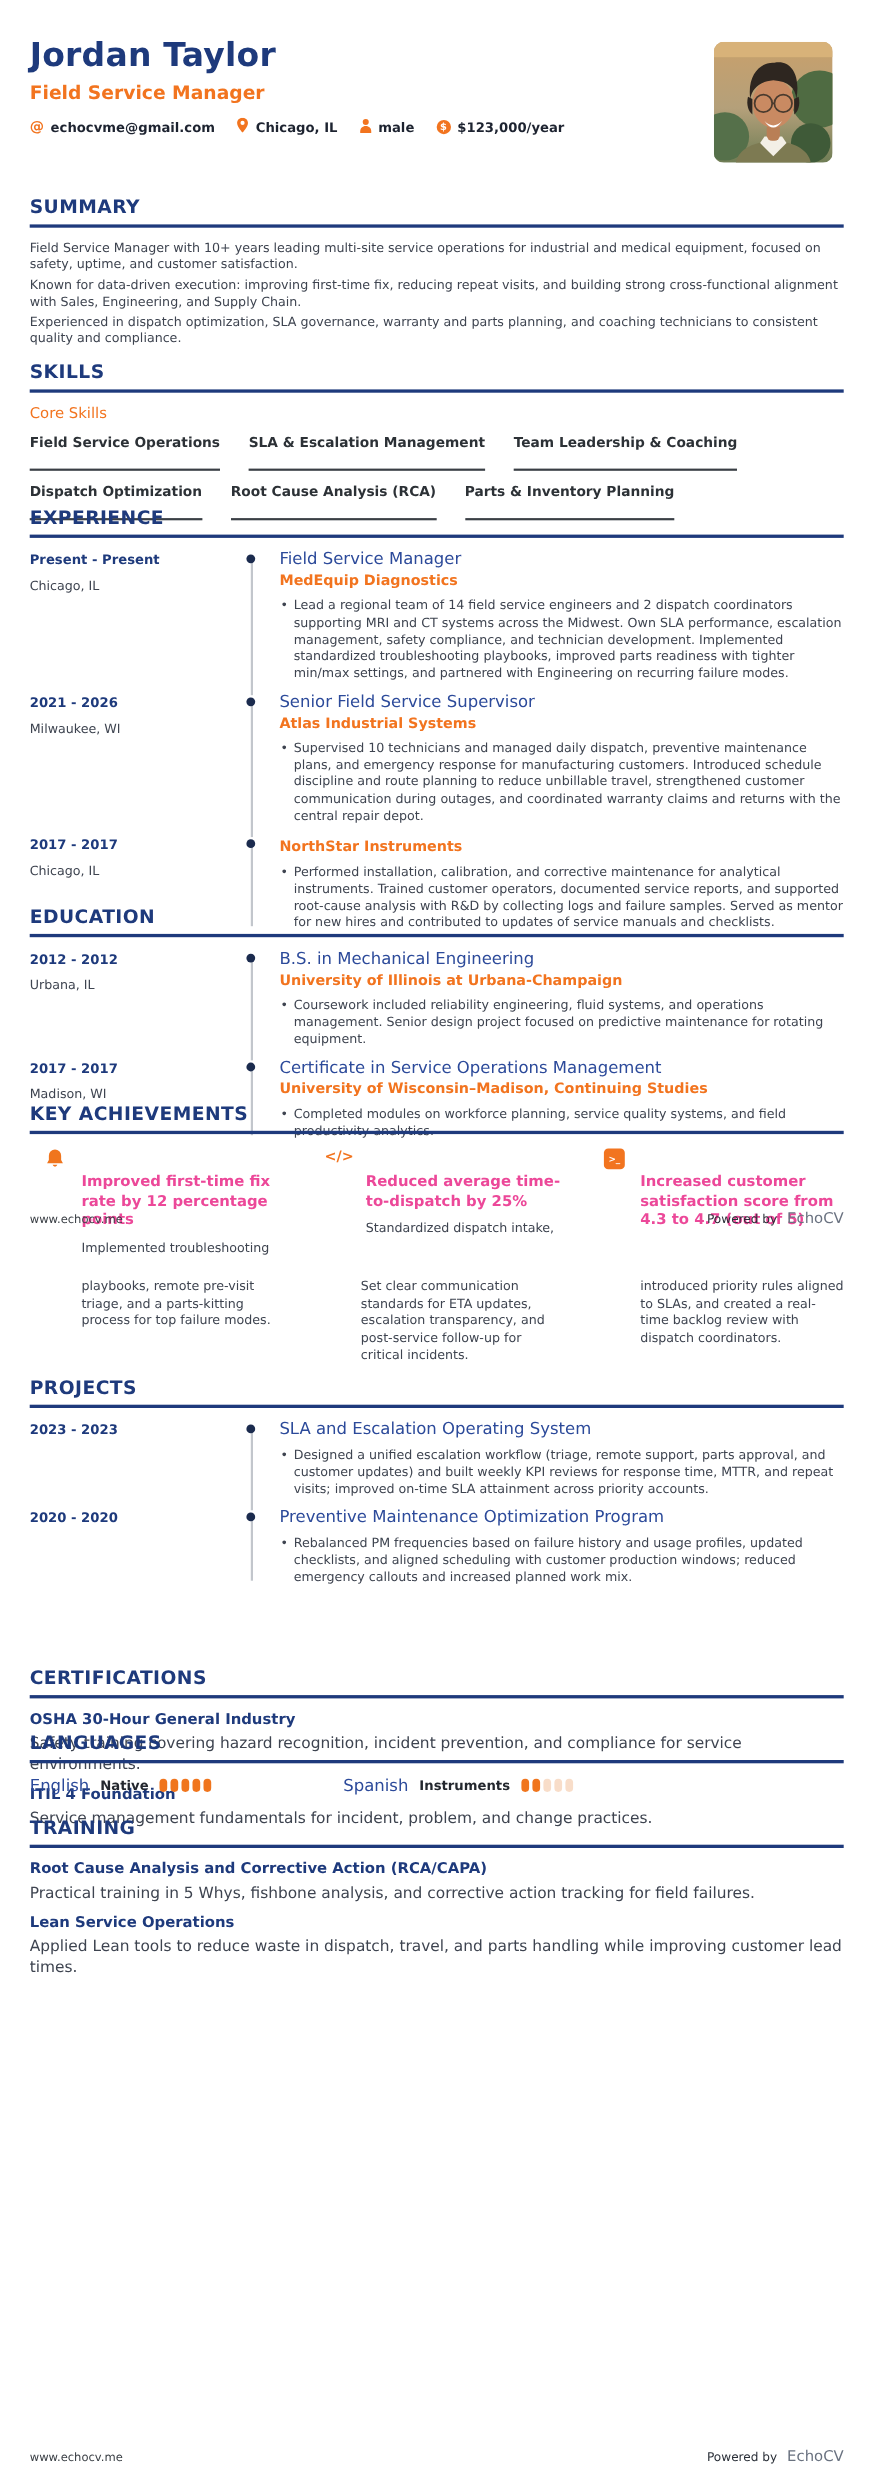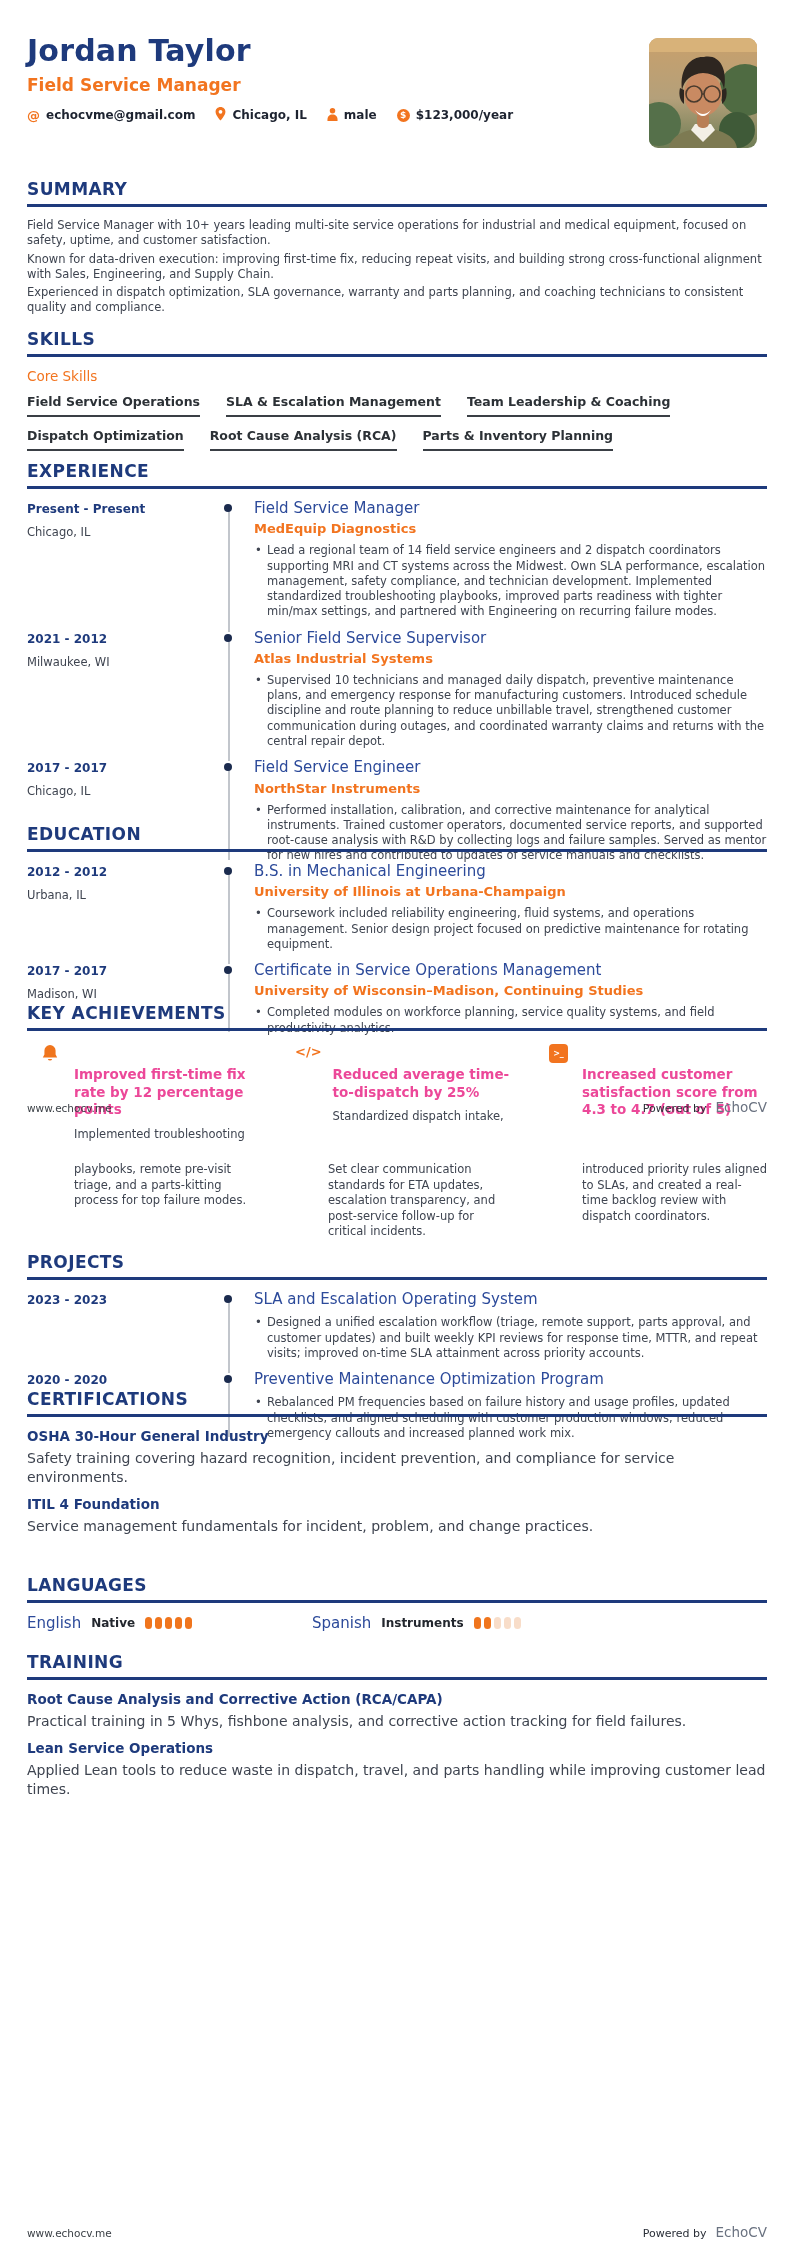--- a/index.html
+++ b/index.html
@@ -26,21 +26,21 @@
   .sec-h { font-size:17px; font-weight:bold; color:#1e3a7c; letter-spacing:.4px;
            border-bottom:3px solid #1e3a7c; padding-bottom:5px; margin:0 0 11px 0; }
 
   
   .para { font-size:11.5px; line-height:1.33; color:#3e4450; margin:0 0 3px 0; }
 
   
   .skill-group { color:#f2741f; font-size:13.5px; margin:2px 0 10px 0; }
   .skill-row { display:flex; flex-wrap:wrap; column-gap:26px; row-gap:11px; }
   .skill { font-size:12.5px; font-weight:bold; color:#2c3136;
-           border-bottom:2px solid #3a3f45; padding-bottom:6px; }
+           border-bottom:2px solid #3a3f45; padding-bottom:17px; }
 
   
   .entry { display:grid; grid-template-columns:177px 26px 1fr; margin-bottom:10px;gap:12px; }
   .e-dates { font-size:12px; font-weight:bold; color:#1e3a7c; padding-top:2px; }
   .e-loc   { font-size:11.5px; color:#3e4450; margin-top:9px; }
   .tl { position:relative; }
   .tl::before { content:""; position:absolute; left:12px; top:5px; bottom:-12px;
                 width:1.5px; background:#c2c6cc; }
   .entry:last-child .tl::before { bottom:4px; }
   .tl::after { content:""; position:absolute; left:8px; top:4px; width:8px; height:8px;
@@ -183,41 +183,40 @@
         <div class="e-title">Field Service Manager</div>
         <div class="e-org">MedEquip Diagnostics</div>
         <ul class="e-bullets">
             <li>Lead a regional team of 14 field service engineers and 2 dispatch coordinators supporting MRI and CT systems across the Midwest. Own SLA performance, escalation management, safety compliance, and technician development. Implemented standardized troubleshooting playbooks, improved parts readiness with tighter min/max settings, and partnered with Engineering on recurring failure modes.</li>
           </ul>
       </div>
     </div>
 
     <div class="entry">
       <div>
-        <div class="e-dates">2021 - 2012</div>
+        <div class="e-dates">2021 - 2026</div>
         <div class="e-loc">Milwaukee, WI</div>
       </div>
       <div class="tl"></div>
       <div>
         <div class="e-title">Senior Field Service Supervisor</div>
         <div class="e-org">Atlas Industrial Systems</div>
         <ul class="e-bullets">
             <li>Supervised 10 technicians and managed daily dispatch, preventive maintenance plans, and emergency response for manufacturing customers. Introduced schedule discipline and route planning to reduce unbillable travel, strengthened customer communication during outages, and coordinated warranty claims and returns with the central repair depot.</li>
           </ul>
       </div>
     </div>
 
     <div class="entry">
       <div>
         <div class="e-dates">2017 - 2017</div>
         <div class="e-loc">Chicago, IL</div>
       </div>
       <div class="tl"></div>
       <div>
-        <div class="e-title">Field Service Engineer</div>
         <div class="e-org">NorthStar Instruments</div>
         <ul class="e-bullets">
             <li>Performed installation, calibration, and corrective maintenance for analytical instruments. Trained customer operators, documented service reports, and supported root-cause analysis with R&amp;D by collecting logs and failure samples. Served as mentor for new hires and contributed to updates of service manuals and checklists.</li>
           </ul>
       </div>
     </div>
   </div>
 
   <div class="abs" style="top:824px;">
     <div class="sec-h">EDUCATION</div>
@@ -323,21 +322,21 @@
       <div class="tl"></div>
       <div>
         <div class="e-title">Preventive Maintenance Optimization Program</div>
         <ul class="e-bullets">
             <li>Rebalanced PM frequencies based on failure history and usage profiles, updated checklists, and aligned scheduling with customer production windows; reduced emergency callouts and increased planned work mix.</li>
           </ul>
       </div>
     </div>
   </div>
 
-  <div class="abs" style="top:1389px;">
+  <div class="abs" style="top:1516px;">
     <div class="sec-h">CERTIFICATIONS</div>
     <div class="cred-name" style="margin-top:2px;">OSHA 30-Hour General Industry</div>
     <div class="cred-desc">Safety training covering hazard recognition, incident prevention, and compliance for service environments.</div>
     <div class="cred-name">ITIL 4 Foundation</div>
     <div class="cred-desc">Service management fundamentals for incident, problem, and change practices.</div>
   </div>
 
   <div class="abs" style="top:1575px;">
     <div class="sec-h">LANGUAGES</div>
     <div class="lang-row">

